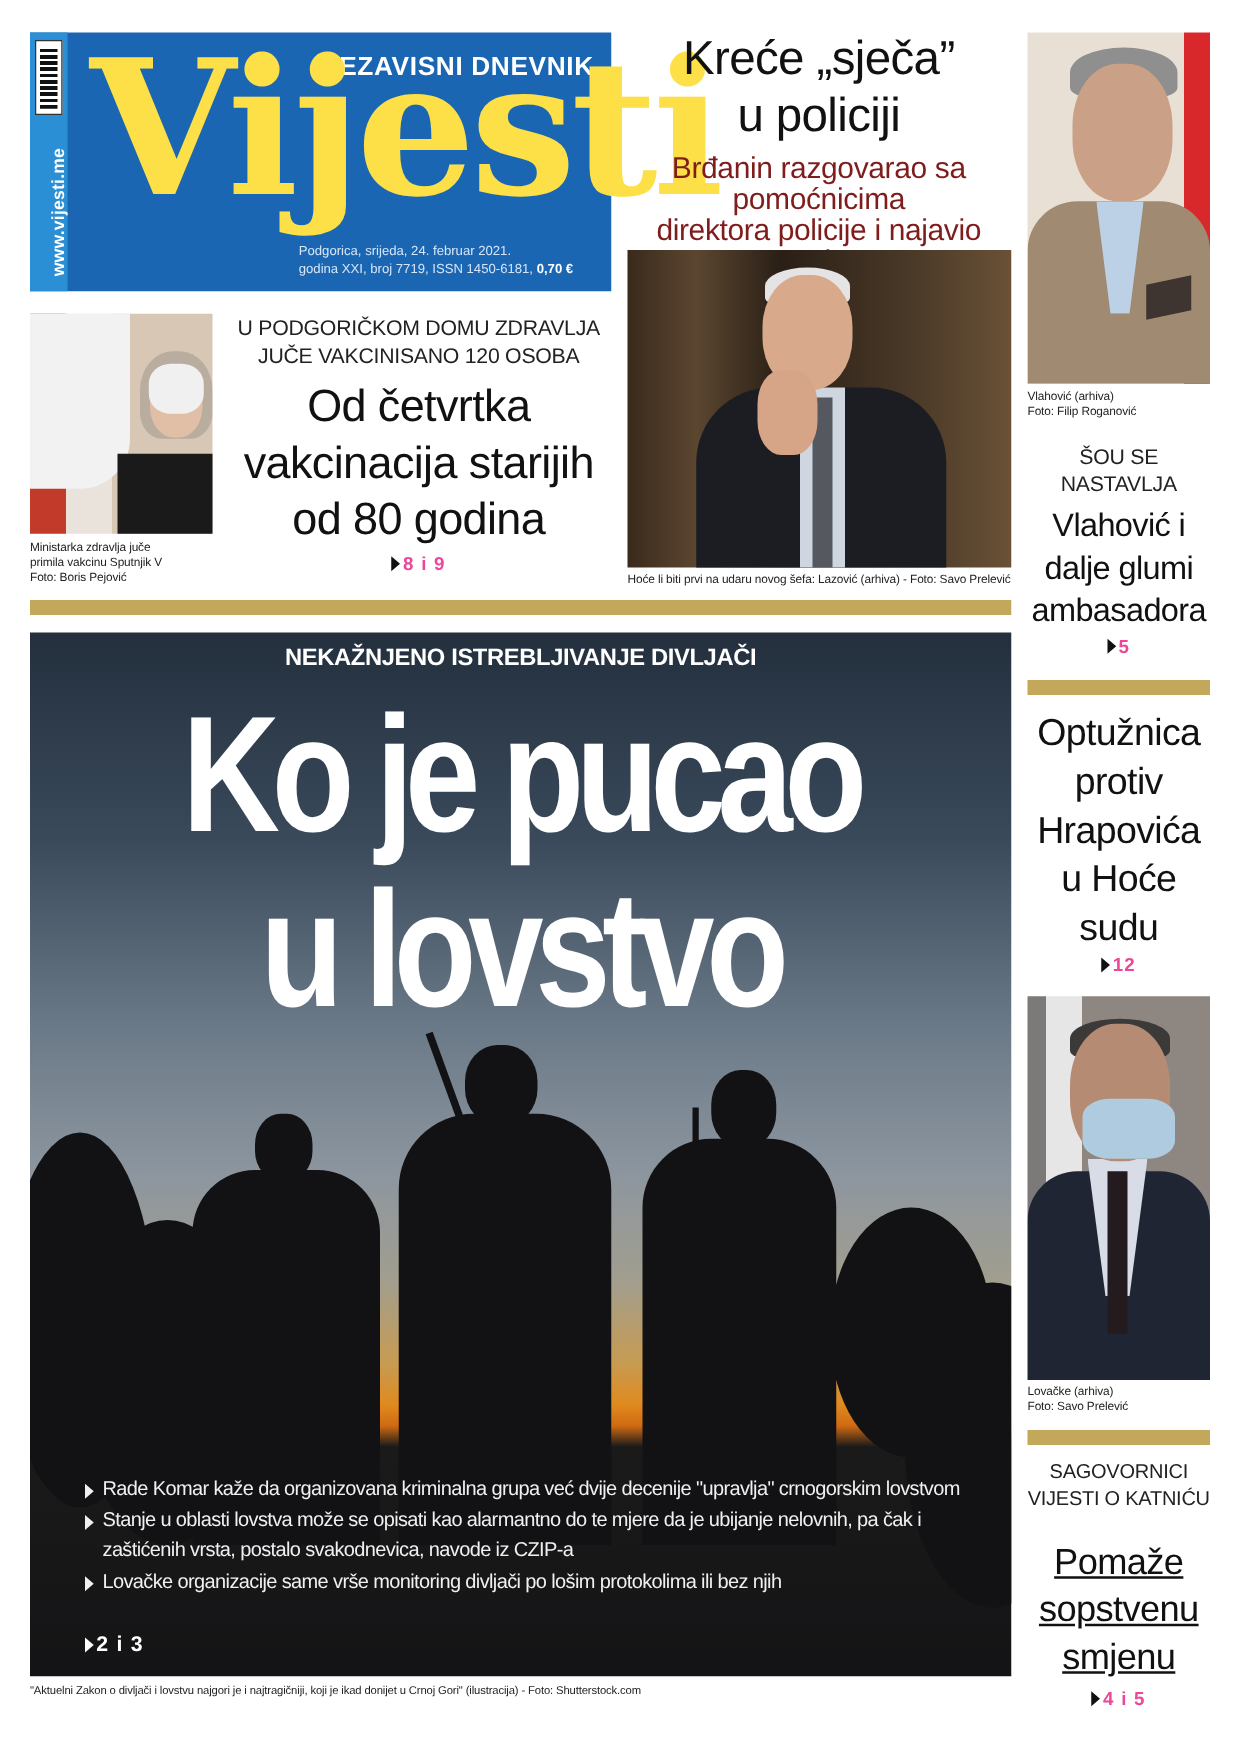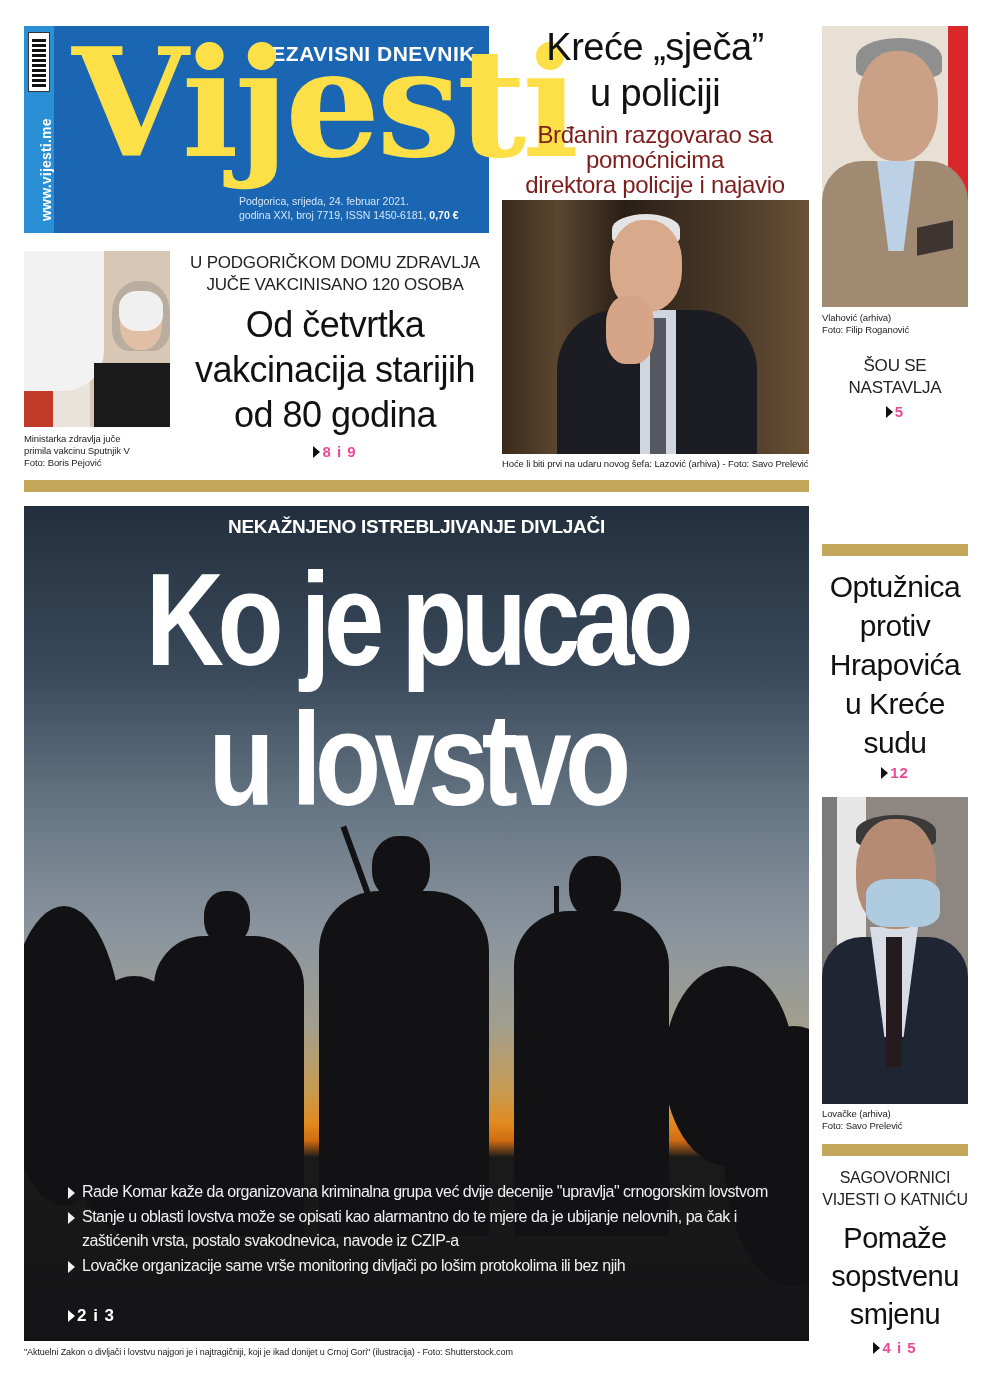--- a/index.html
+++ b/index.html
@@ -156,30 +156,35 @@
 </div>
 <div class="abs caption" style="left:822px; top:312px; width:150px;">
   <div>Vlahović (arhiva)</div>
   <div>Foto: Filip Roganović</div>
 </div>
 <div class="abs" style="left:818px; top:355px; width:154px;">
   <div class="kicker">
     <div>ŠOU SE</div>
     <div>NASTAVLJA</div>
   </div>
+  <div class="hl" style="font-size:26px; line-height:34px; margin-top:4px;">
+    <div>Vlahović i</div>
+    <div>dalje glumi</div>
+    <div>ambasadora</div>
+  </div>
   <div class="pageref" style="margin-top:4px;"><span class="arrow"></span><span>5</span></div>
 </div>
 <div class="abs goldbar" style="left:822px; top:544px; width:146px; height:12px;"></div>
 
 <div class="abs" style="left:818px; top:567px; width:154px;">
   <div class="hl" style="font-size:30px; line-height:39px;">
     <div>Optužnica</div>
     <div>protiv</div>
     <div>Hrapovića</div>
-    <div>u Kreće</div>
+    <div>u Hoće</div>
     <div>sudu</div>
   </div>
   <div class="pageref" style="margin-top:2px;"><span class="arrow"></span><span>12</span></div>
 </div>
 <div class="abs photo ph-hrap">
   <div class="suit"></div>
     <div class="shirt"></div>
     <div class="tie"></div>
     <div class="hair"></div>
     <div class="head"></div>
@@ -189,21 +194,21 @@
   <div>Lovačke (arhiva)</div>
   <div>Foto: Savo Prelević</div>
 </div>
 <div class="abs goldbar" style="left:822px; top:1144px; width:146px; height:12px;"></div>
 
 <div class="abs" style="left:818px; top:1167px; width:154px;">
   <div class="kicker" style="font-size:16px;">
     <div>SAGOVORNICI</div>
     <div>VIJESTI O KATNIĆU</div>
   </div>
-  <div class="hl" style="font-size:29px; line-height:38px; margin-top:8px;">
+  <div class="hl" style="font-size:29px; line-height:38px; margin-top:20px;text-decoration:underline;">
     <div>Pomaže</div>
     <div>sopstvenu</div>
     <div>smjenu</div>
   </div>
   <div class="pageref" style="margin-top:6px;"><span class="arrow"></span><span>4 i 5</span></div>
 </div>
 
 <div class="abs hero">
 
   <div class="tree" style="left:-20px; top:400px; width:120px; height:300px;"></div>

